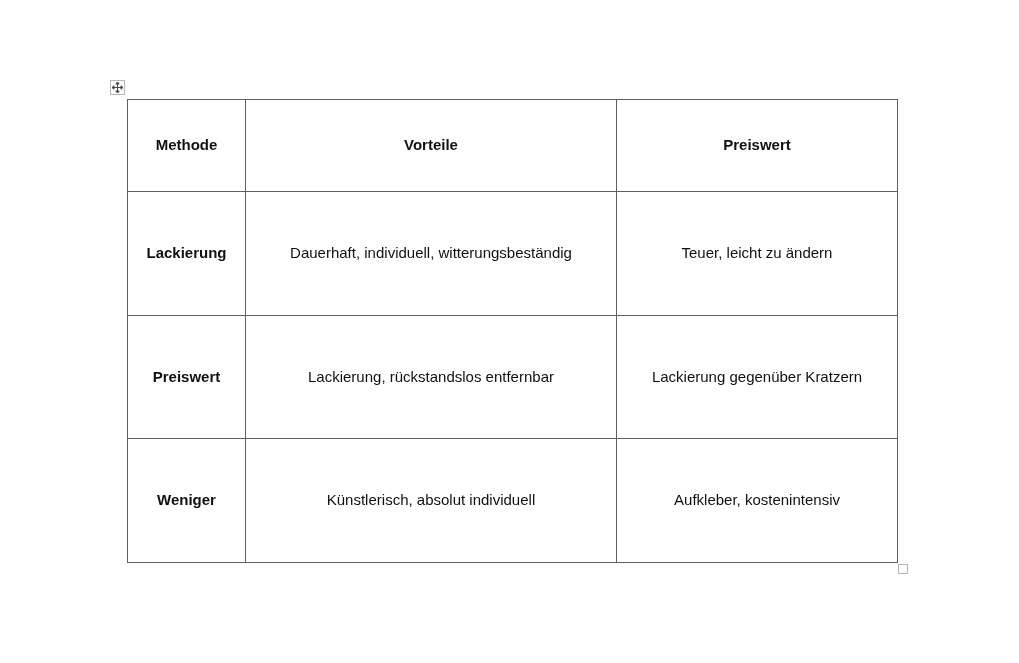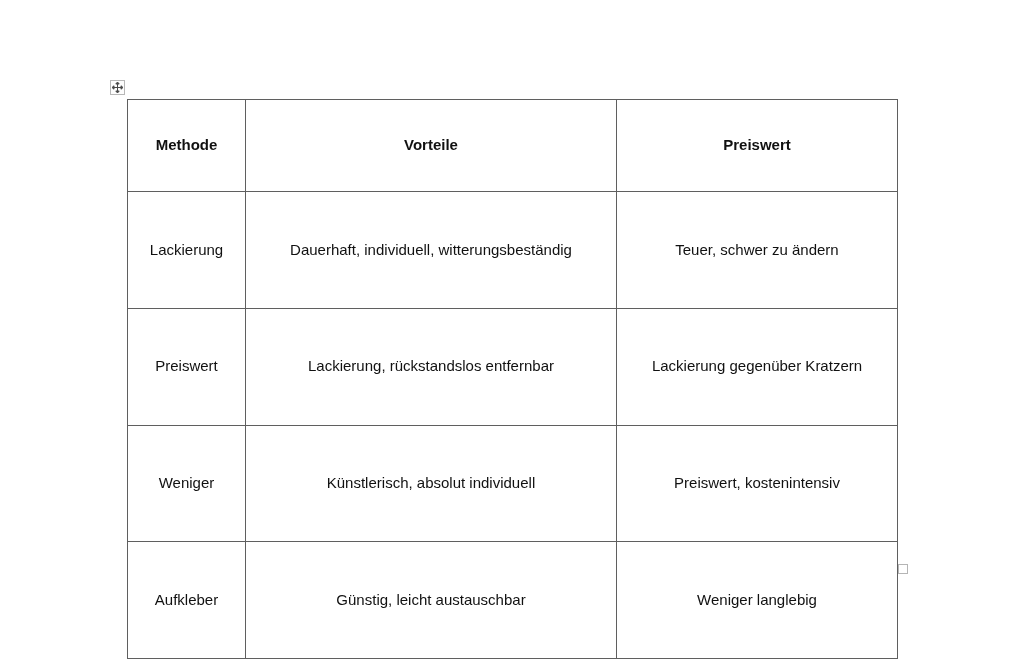--- a/index.html
+++ b/index.html
@@ -45,37 +45,37 @@
     background: #ffffff;
     box-sizing: border-box;
     cursor: nwse-resize;
   }
   
   table.doc-table {
     position: absolute;
     left: 127px;
     top: 99px;
     width: 770px;
-    height: 560px;
+    height: 464px;
     border-collapse: collapse;
     table-layout: fixed;
   }
   table.doc-table th,
   table.doc-table td {
     border: 1px solid #5f5f5f;
     text-align: center;
     vertical-align: middle;
     font-size: 15px;
     line-height: 1.25;
     padding: 4px 8px;
     background: #ffffff;
     overflow: hidden;
   }
   table.doc-table th { font-weight: bold; }
-  table.doc-table td.method-cell { font-weight: normal; }
+  table.doc-table td.method-cell { font-weight: bold; }
   col.c-methode  { width: 118px; }
   col.c-vorteile { width: 371px; }
   col.c-nachteile{ width: 281px; }
   tr { height: 92px; }
 </style>
 </head>
 <body>
 
 <div class="page">
 
@@ -104,35 +104,30 @@
       <tr>
         <th>Methode</th>
         <th>Vorteile</th>
         <th>Preiswert</th>
       </tr>
     </thead>
     <tbody>
       <tr>
         <td class="method-cell">Lackierung</td>
         <td>Dauerhaft, individuell, witterungsbeständig</td>
-        <td>Teuer, schwer zu ändern</td>
+        <td>Teuer, leicht zu ändern</td>
       </tr>
       <tr>
         <td class="method-cell">Preiswert</td>
         <td>Lackierung, rückstandslos entfernbar</td>
         <td>Lackierung gegenüber Kratzern</td>
       </tr>
       <tr>
         <td class="method-cell">Weniger</td>
         <td>Künstlerisch, absolut individuell</td>
-        <td>Preiswert, kostenintensiv</td>
-      </tr>
-      <tr>
-        <td class="method-cell">Aufkleber</td>
-        <td>Günstig, leicht austauschbar</td>
-        <td>Weniger langlebig</td>
+        <td>Aufkleber, kostenintensiv</td>
       </tr>
     </tbody>
   </table>
 
   <div class="resize-handle"></div>
 
 </div>
 
 </body></html>

